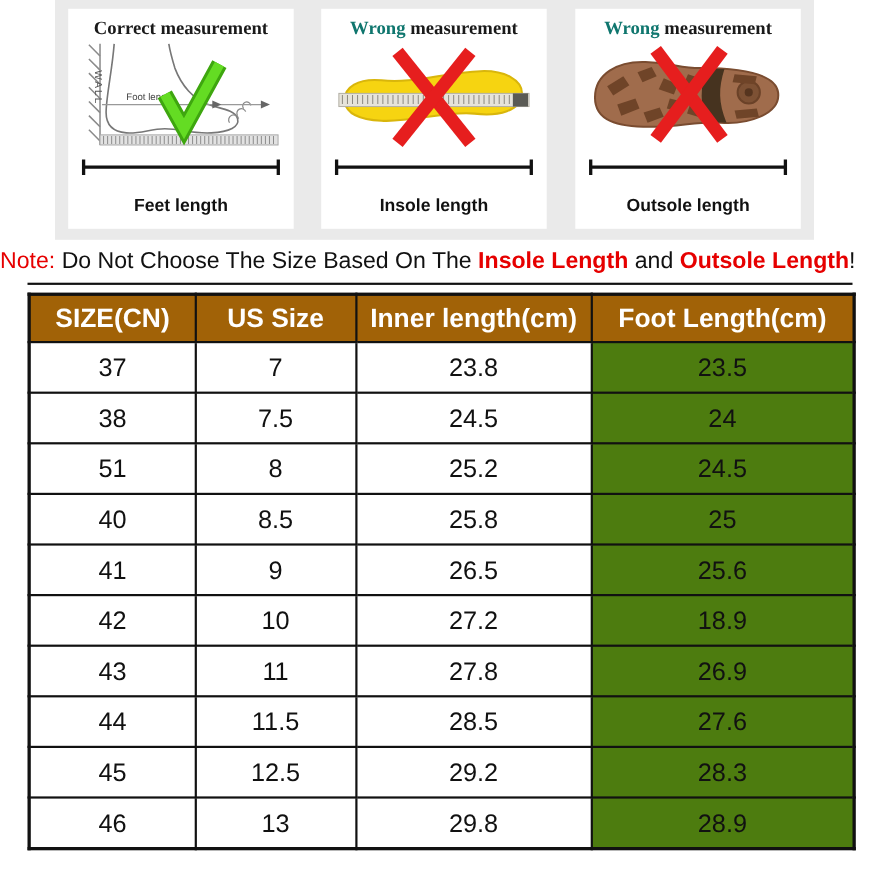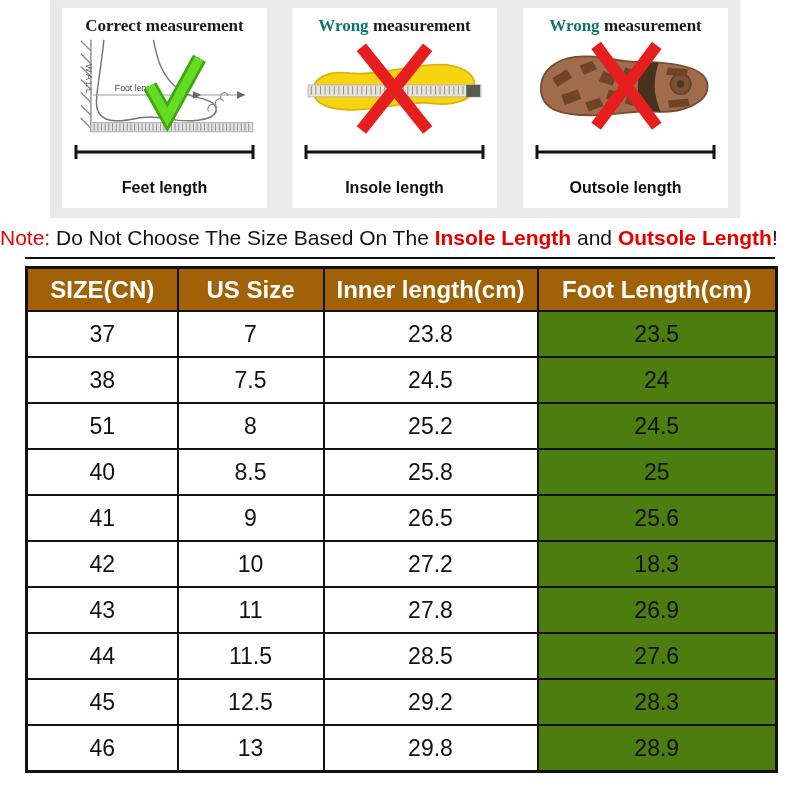--- a/index.html
+++ b/index.html
@@ -173,21 +173,21 @@
         <tr>
           <td>41</td>
           <td>9</td>
           <td>26.5</td>
           <td>25.6</td>
         </tr>
         <tr>
           <td>42</td>
           <td>10</td>
           <td>27.2</td>
-          <td>18.3</td>
+          <td>18.9</td>
         </tr>
         <tr>
           <td>43</td>
           <td>11</td>
           <td>27.8</td>
           <td>26.9</td>
         </tr>
         <tr>
           <td>44</td>
           <td>11.5</td>

